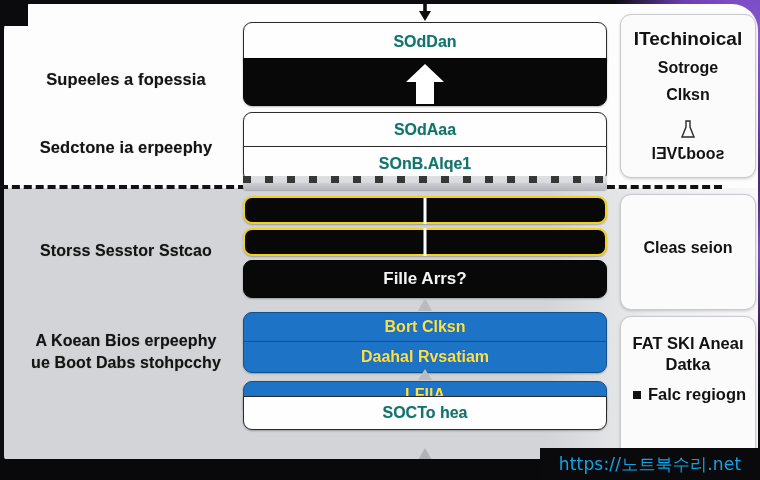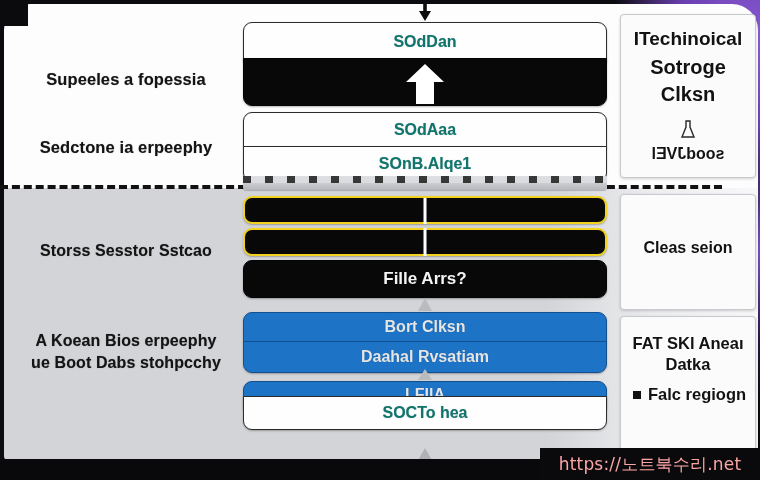--- a/index.html
+++ b/index.html
@@ -80,21 +80,21 @@
     overflow:hidden;
     box-shadow:0 1px 2px rgba(0,0,0,.28);
   }
   .cbox .cap{
     display:block;width:100%;text-align:center;
     text-shadow:0 0 1px rgba(0,0,0,.25);
   }
   .white{background:#fefefe;border:1px solid #2b2b2b;color:#0f766e;}
   .black{background:#080808;border:1px solid #050505;color:#f4f4f4;}
   .blackyellow{background:#080808;border:2px solid #f2d21e;color:#f4f4f4;}
-  .blue{background:#1d73c6;border:1px solid #12508f;color:#e5e5e5;}
+  .blue{background:#1d73c6;border:1px solid #12508f;color:#fde047;}
 
   
   #b-sector      {top:22px;height:40px;font-size:16px;border-bottom-left-radius:0;border-bottom-right-radius:0;}
   #b-blackbig    {top:58px;height:48px;border-radius:0 0 9px 9px;}
   #b-sonaaa      {top:112px;height:36px;font-size:16px;border-radius:9px 9px 0 0;}
   #b-sonbalget   {top:146px;height:36px;font-size:16px;border-radius:0 0 9px 9px;}
   #b-yellow1     {top:196px;height:28px;}
   #b-yellow2     {top:228px;height:28px;}
   #b-filearrs    {top:260px;height:38px;font-size:17px;}
   #b-bortclksn   {top:312px;height:30px;font-size:16px;border-radius:9px 9px 0 0;}
@@ -133,52 +133,52 @@
   }
 
   
   .right-col{
     position:absolute;left:620px;top:0;width:136px;height:480px;
   }
   .rcard{
     position:absolute;left:0;width:136px;box-sizing:border-box;
     background:#fbfbfc;
     border:1px solid #c9cacd;
-    border-radius:4px;
+    border-radius:11px;
     color:#121212;
     font-weight:bold;
     box-shadow:0 1px 3px rgba(0,0,0,.18);
   }
   #r-top{top:14px;height:164px;padding:12px 6px 0 6px;}
   #r-mid{top:194px;height:116px;padding:44px 6px 0 6px;}
   #r-bot{top:316px;height:152px;padding:16px 8px 0 8px;}
 
   .r-title{font-size:19px;line-height:24px;text-align:center;}
-  .r-sub{font-size:20px;line-height:21px;text-align:center;margin-top:6px;}
+  .r-sub{font-size:16px;line-height:21px;text-align:center;margin-top:6px;}
   .r-flask{
     display:block;margin:14px auto 4px auto;width:22px;height:22px;
   }
   .r-kr{font-size:16px;text-align:center;transform:scaleX(-1);display:block;}
   .r-mid-text{font-size:16px;text-align:center;}
   .r-bot-t1{font-size:16.5px;line-height:21px;text-align:center;}
   .r-bot-t2{font-size:16.5px;line-height:21px;text-align:center;}
   .r-bullet{
     display:flex;align-items:center;gap:7px;margin-top:10px;padding-left:4px;
     font-size:16.5px;
   }
   .r-bullet .sq{
     width:8px;height:8px;background:#111;flex:0 0 8px;
   }
 
   
   .watermark{
     position:absolute;left:540px;top:448px;width:220px;height:32px;
     background:#0a0a0c;
     display:flex;align-items:center;justify-content:center;
-    color:#fca5a5;font-size:17px;letter-spacing:.2px;
+    color:#0ea5e9;font-size:17px;letter-spacing:.2px;
     font-family:"DejaVu Sans","Liberation Sans",sans-serif;
   }
 </style>
 </head>
 <body>
 
 <div id="stage">
 
   <div class="bg-purple"></div>
   <div class="panel-top"></div>

